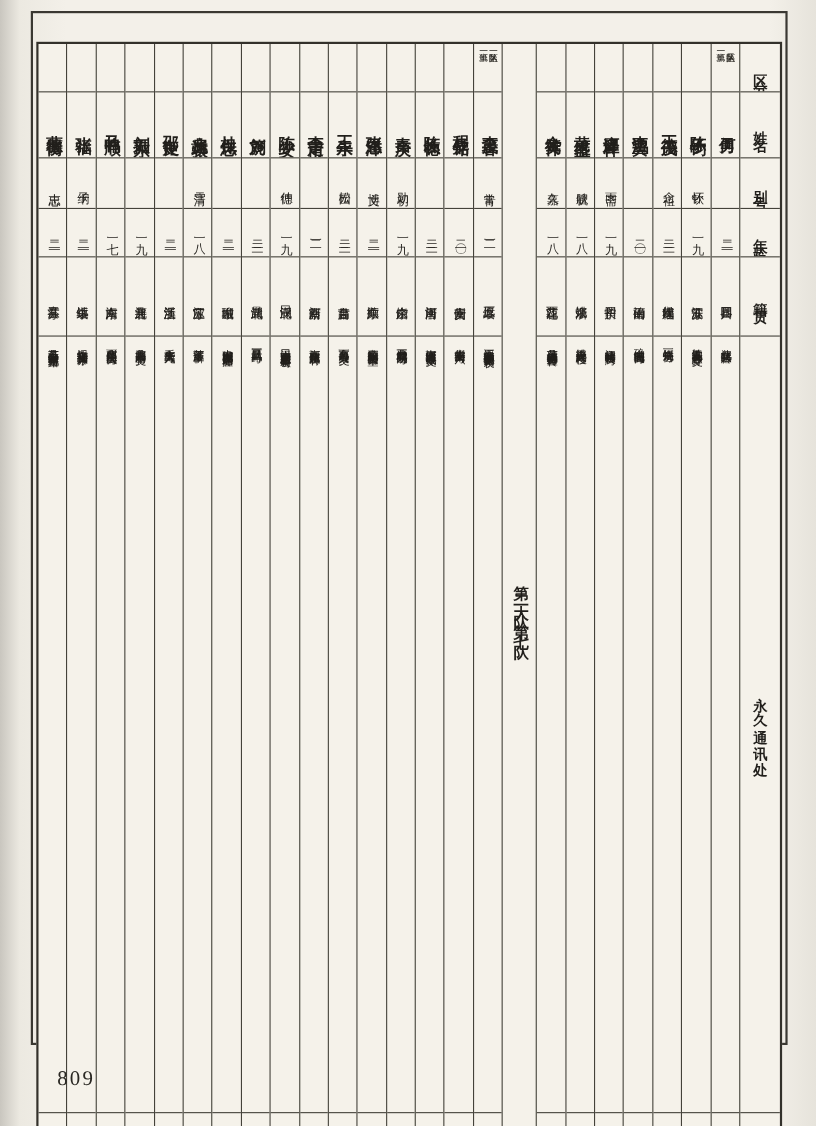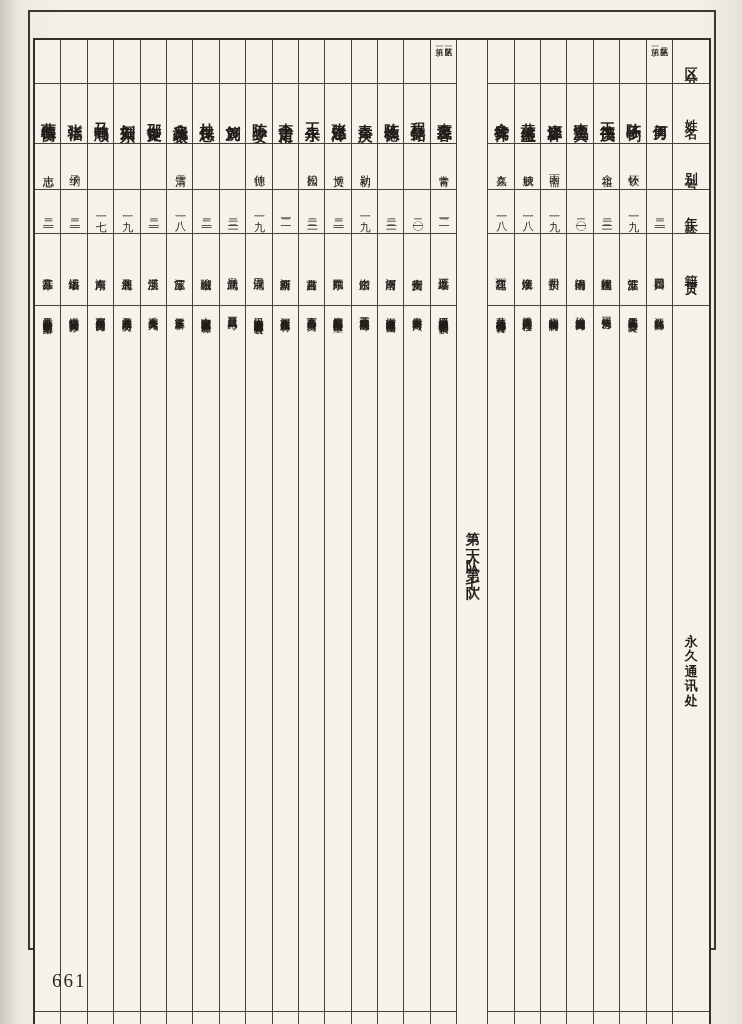--- a/index.html
+++ b/index.html
@@ -288,13 +288,13 @@
         <div class="cell c-alias">志忠</div>
         <div class="cell c-age">二二</div>
         <div class="cell c-origin">江苏泰县</div>
         <div class="cell c-addr">江苏泰县中山门外时家巷北牛市路</div>
         <div class="cell c-note"></div>
       </div>
     </div>
 
 </div>
 
-<div class="page-number">661</div>
+<div class="page-number">809</div>
 
 </body></html>

